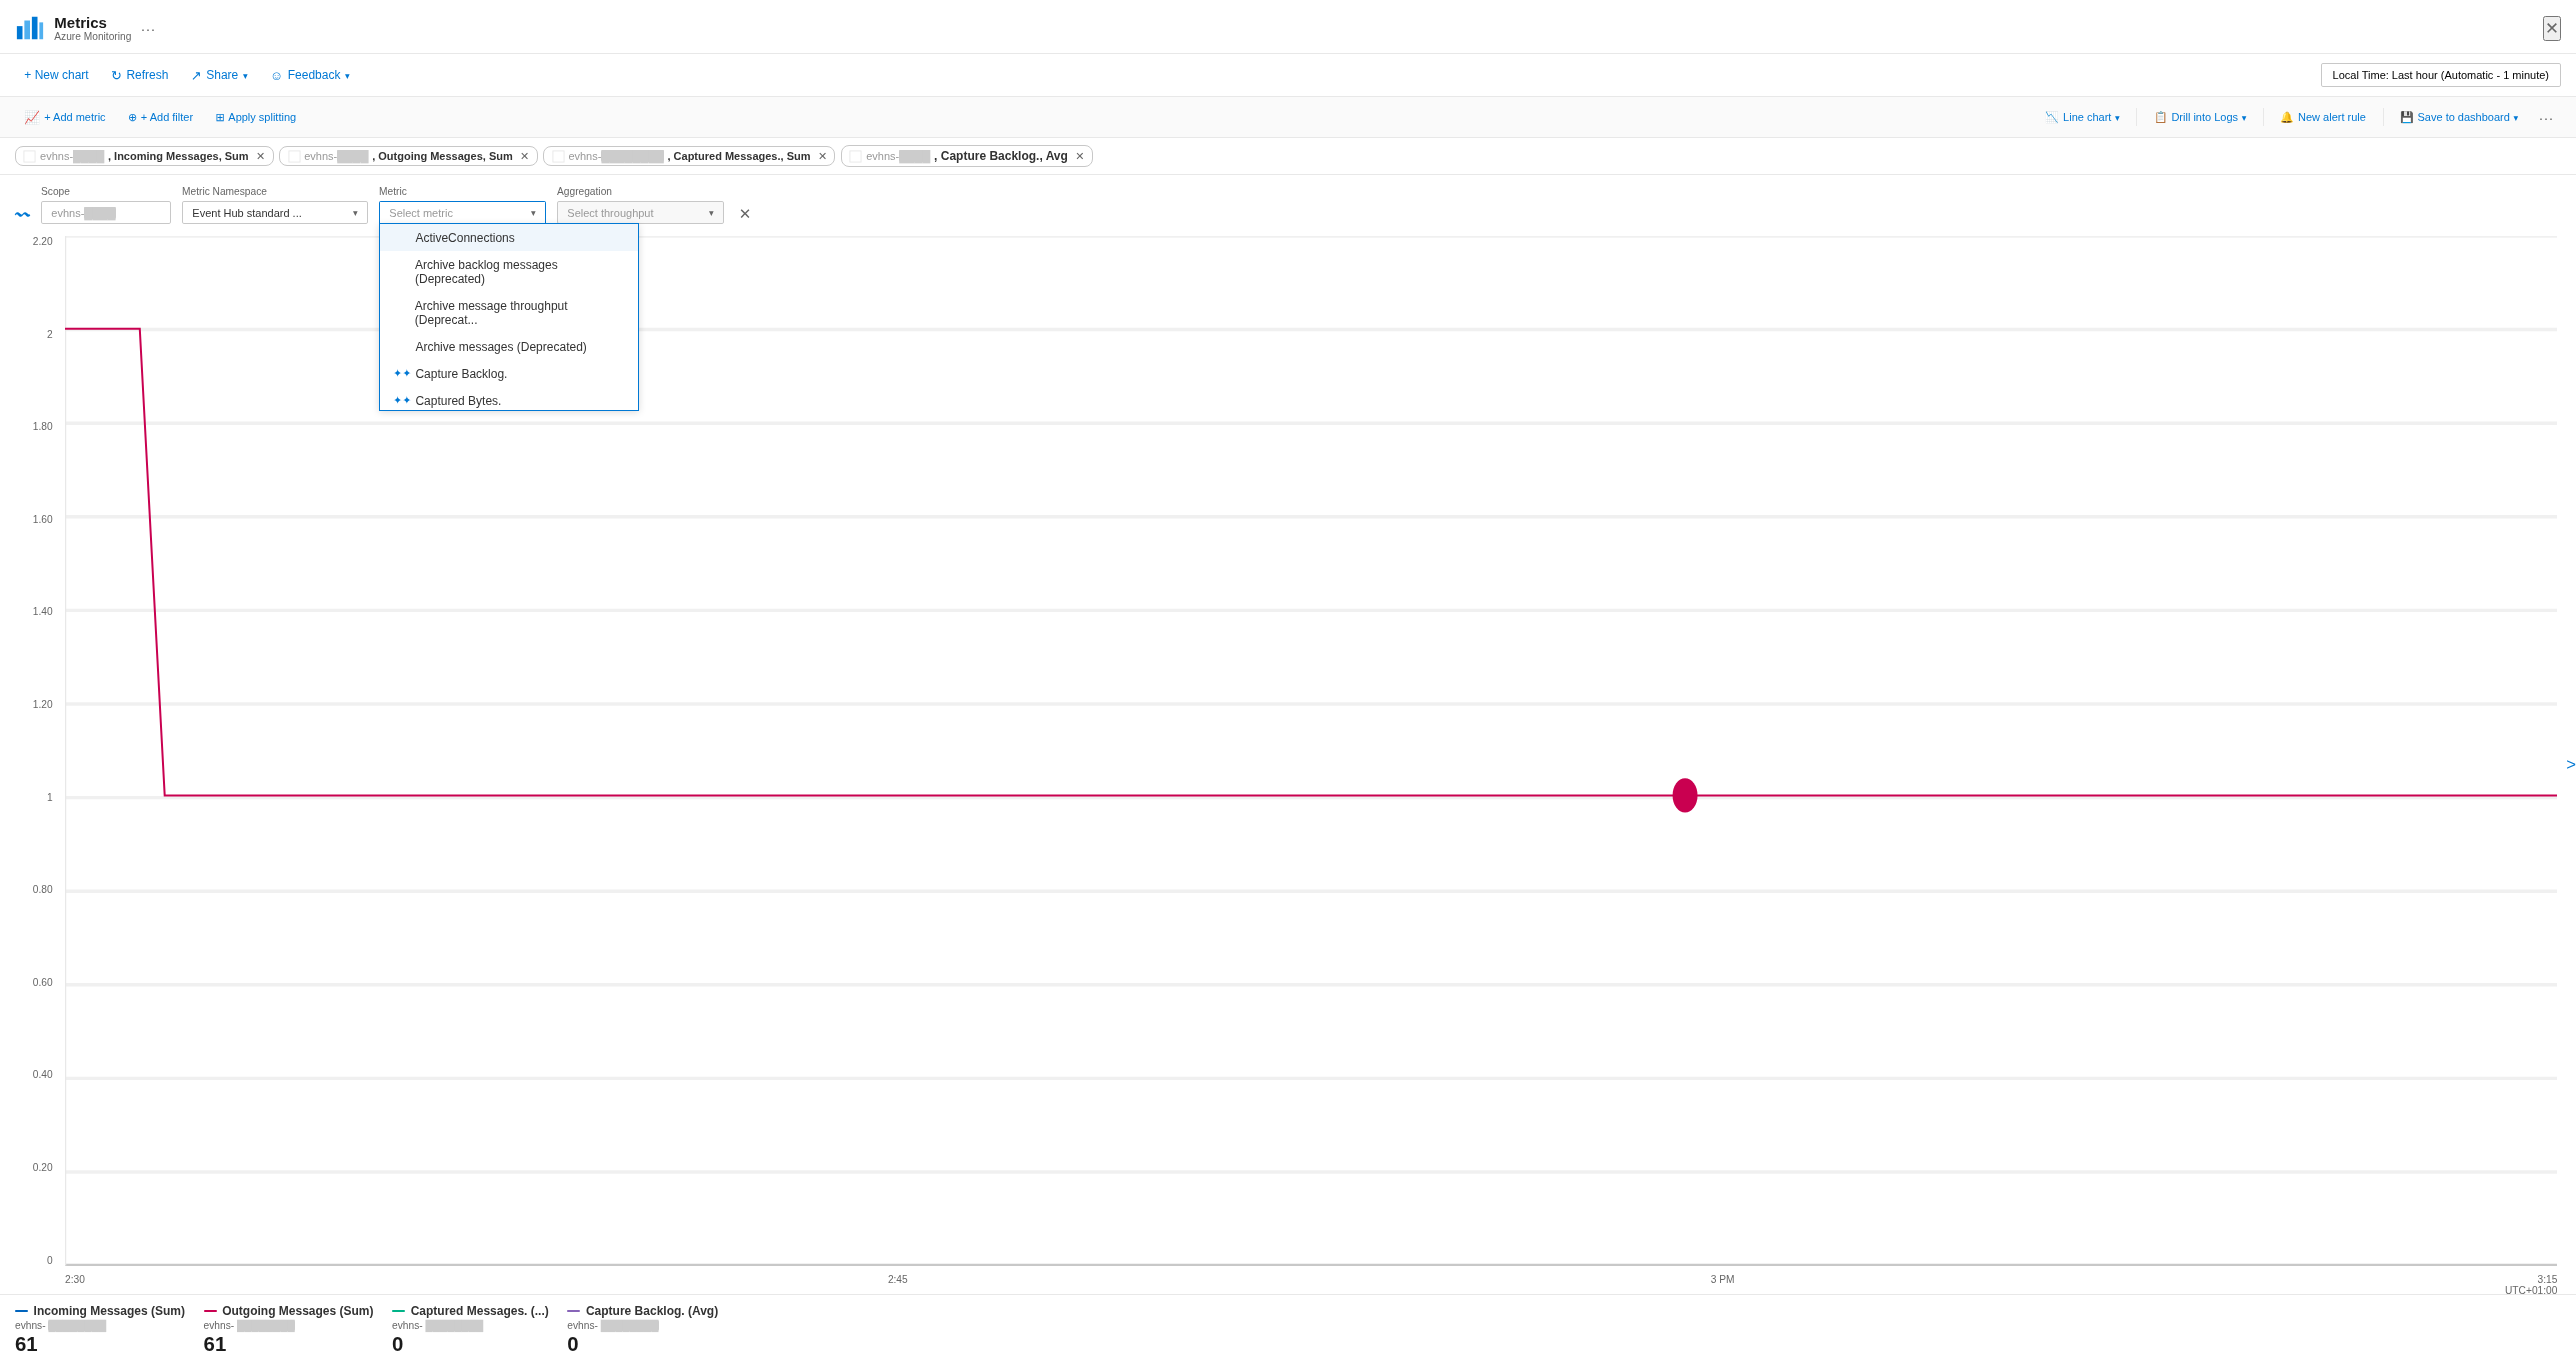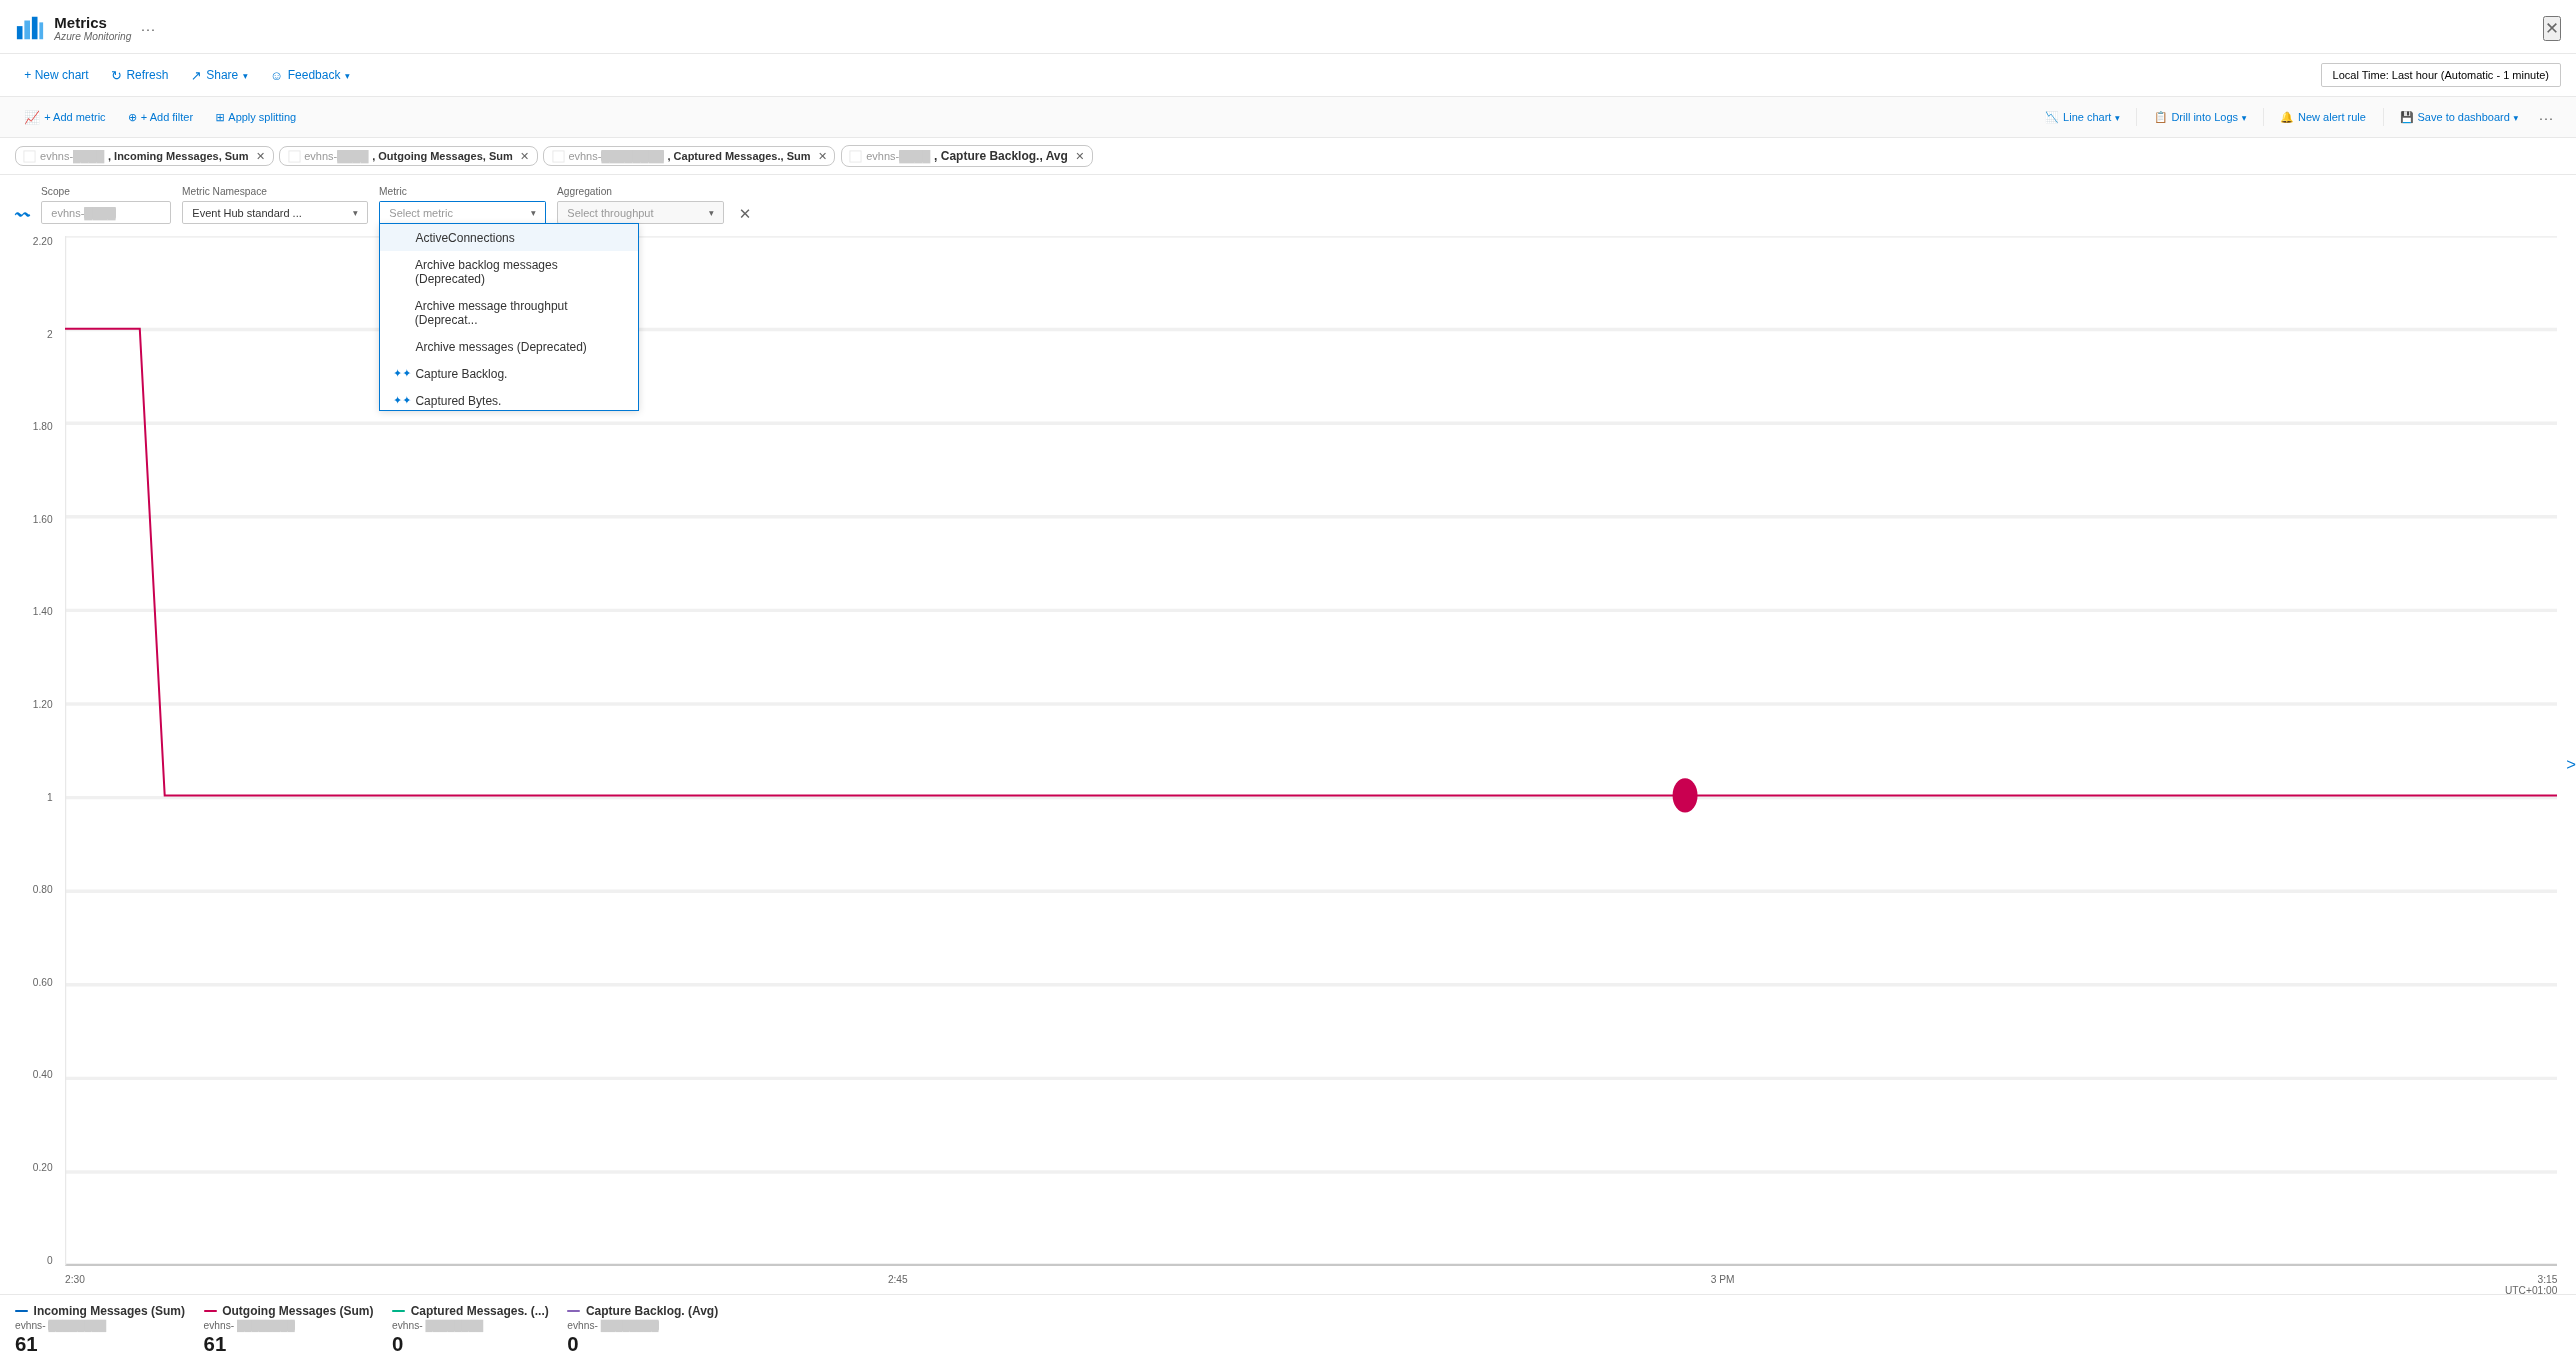--- a/index.html
+++ b/index.html
@@ -7,21 +7,21 @@
 
     
     .title-bar {
       display: flex; align-items: center; justify-content: space-between;
       padding: 9.3px 15px 5.6px 15px; border-bottom: 0.9px solid #e8e8e8;
       height: 54px;
     }
     .title-bar-left { display: flex; align-items: center; gap: 9.3px; }
     .app-icon { width: 30px; height: 30px; }
     .app-title { font-size: 15px; font-weight: 600; color: #1a1a1a; }
-    .app-subtitle { font-size: 10.2px; color: #666; font-style: italic; }
+    .app-subtitle { font-size: 10.2px; color: #666; }
     .title-more { color: #666; font-size: 15px; cursor: pointer; }
     .close-btn { cursor: pointer; color: #666; font-size: 16.7px; }
 
     
     .toolbar {
       display: flex; align-items: center; justify-content: space-between;
       padding: 5.6px 15px; border-bottom: 0.9px solid #e8e8e8; height: 43px;
     }
     .toolbar-left { display: flex; align-items: center; gap: 3.7px; }
     .toolbar-btn {

